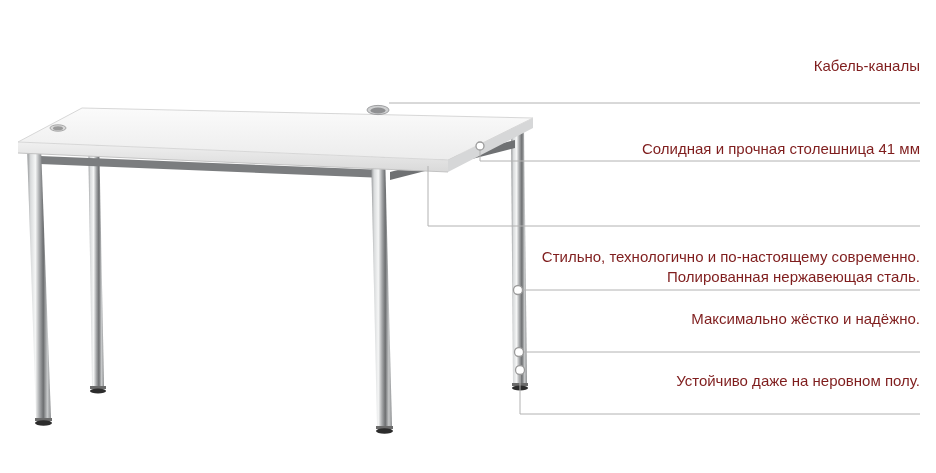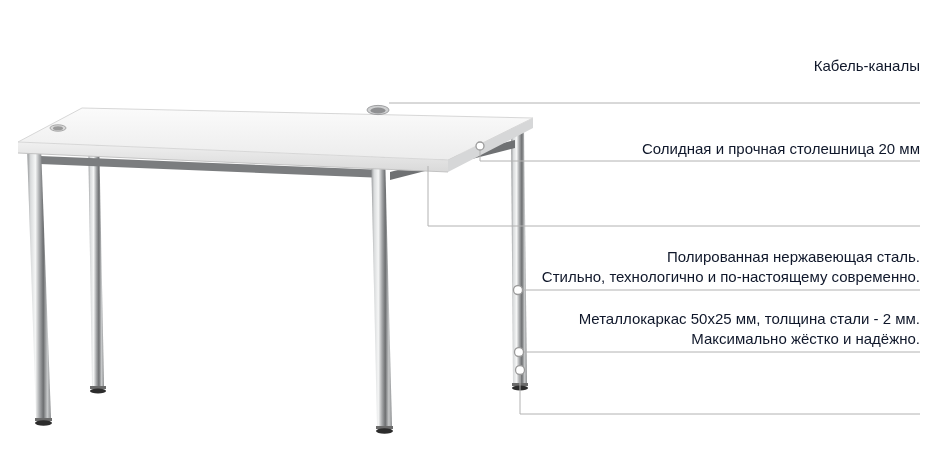--- a/index.html
+++ b/index.html
@@ -9,21 +9,21 @@
     background:#ffffff;
     overflow:hidden;
     font-family:"Liberation Sans","DejaVu Sans",sans-serif;
   }
   .canvas svg{position:absolute;left:0;top:0;z-index:1;}
   .callout{
     position:absolute;
     right:16px;
     z-index:2;
     text-align:right;
-    color:#0f172a;
+    color:#7f1d1d;
     font-size:15px;
     line-height:20px;
     white-space:nowrap;
   }
   .callout .ln{display:block;}
   .c1{top:56px;}
   .c2{top:139px;}
   .c3{top:203px;}
   .c4{top:247px;}
   .c5{top:309px;}
@@ -122,31 +122,31 @@
       <circle cx="519" cy="352" r="4.5"></circle>
       <circle cx="520" cy="370" r="4.5"></circle>
     </g>
   </svg>
 
   <div class="callout c1">
     <span class="ln">Кабель-каналы</span>
   </div>
 
   <div class="callout c2">
-    <span class="ln">Солидная и прочная столешница 20 мм</span>
+    <span class="ln">Солидная и прочная столешница 41 мм</span>
     <span class="ln"></span>
   </div>
 
 
   <div class="callout c4">
+    <span class="ln">Стильно, технологично и по-настоящему современно.</span>
     <span class="ln">Полированная нержавеющая сталь.</span>
-    <span class="ln">Стильно, технологично и по-настоящему современно.</span>
   </div>
 
   <div class="callout c5">
-    <span class="ln">Металлокаркас 50х25 мм, толщина стали - 2 мм.</span>
     <span class="ln">Максимально жёстко и надёжно.</span>
   </div>
 
   <div class="callout c6">
+    <span class="ln">Устойчиво даже на неровном полу.</span>
   </div>
 
 </div>
 
 </body></html>

